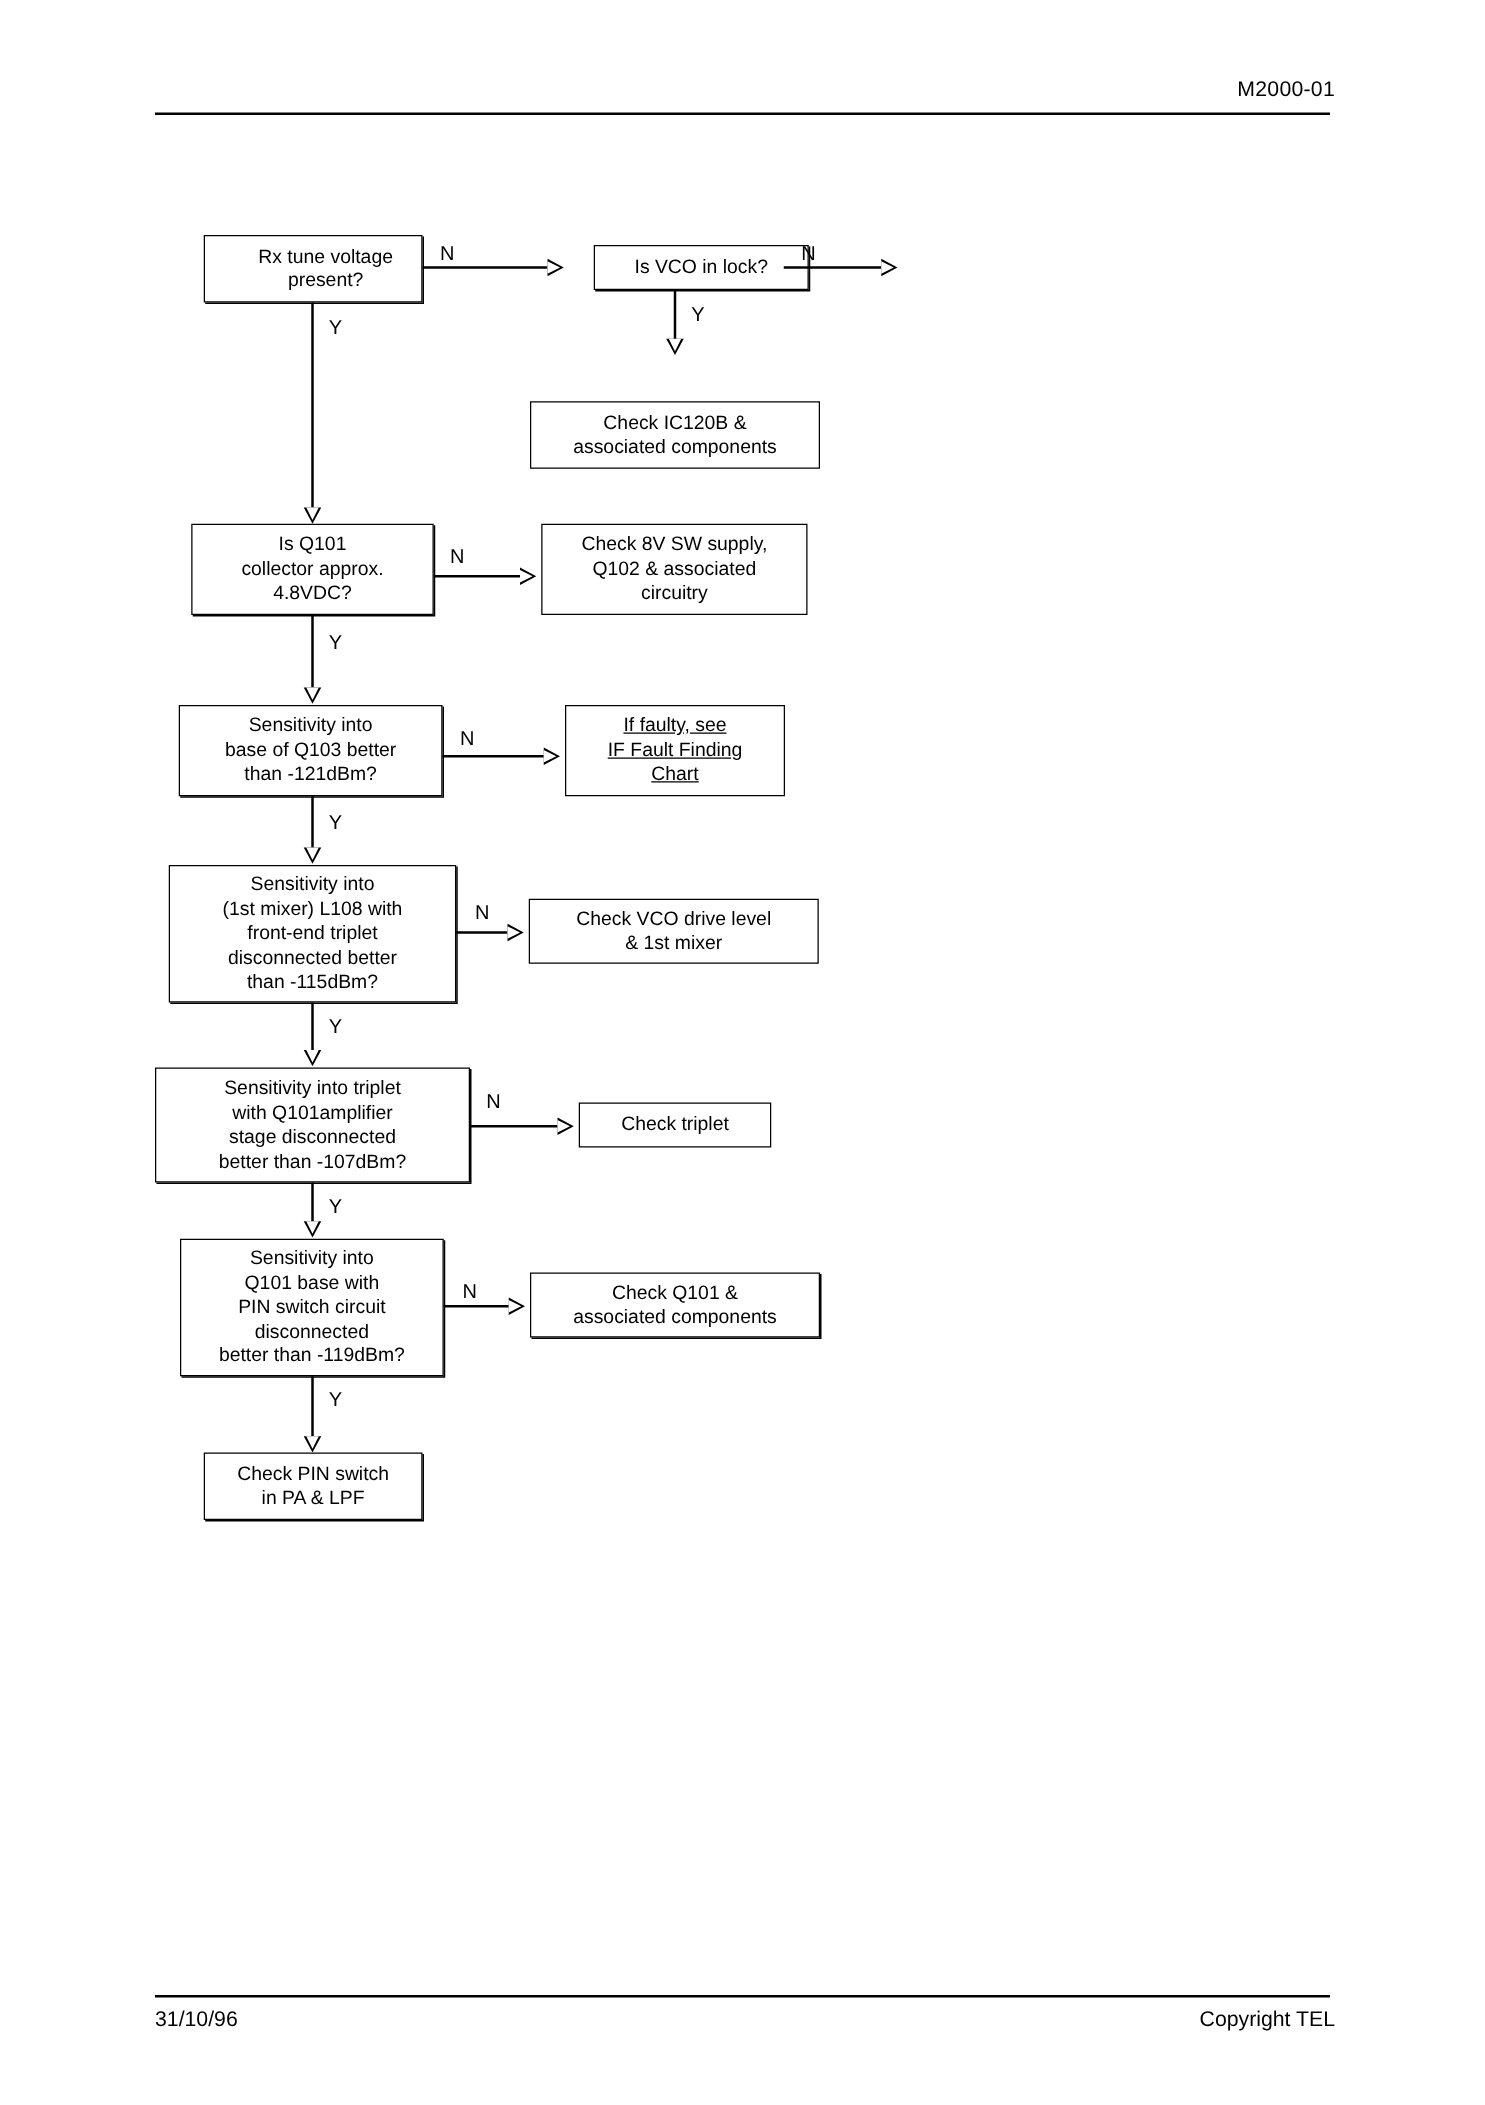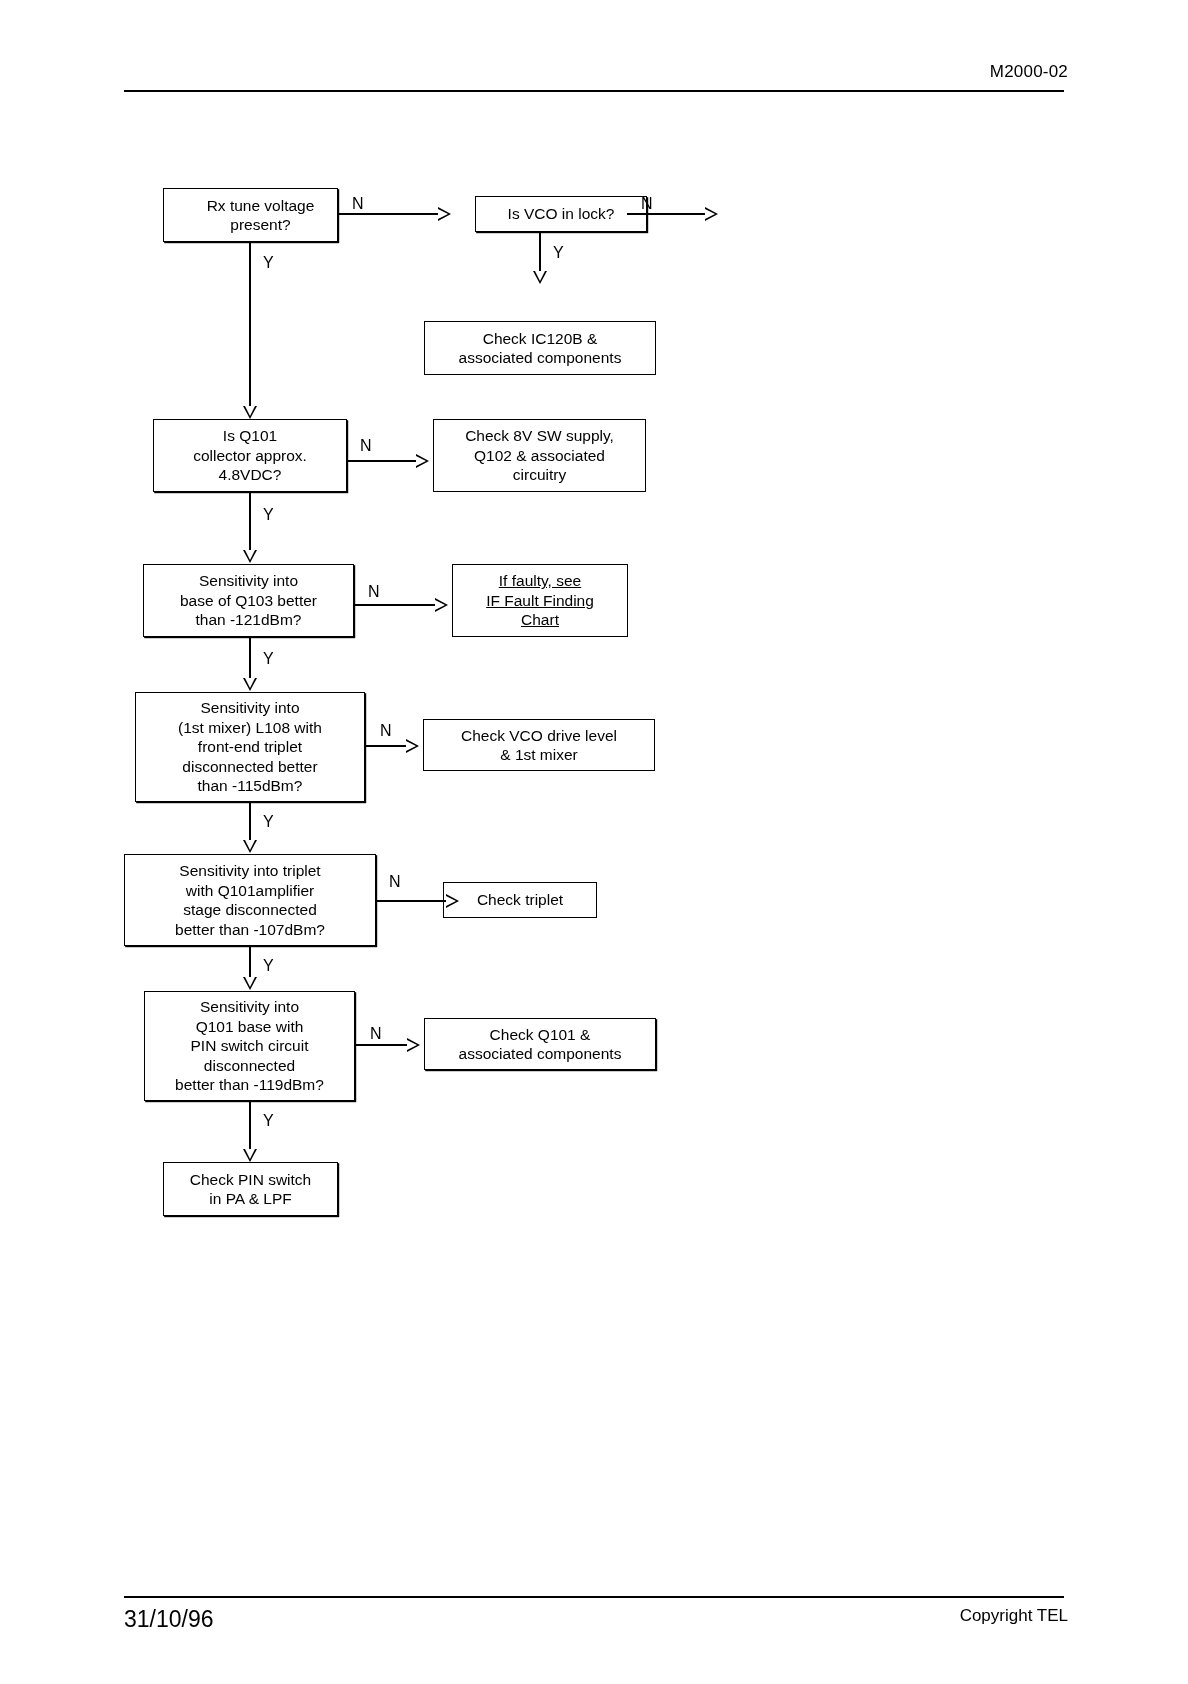--- a/index.html
+++ b/index.html
@@ -35,21 +35,21 @@
     height: 0;
     border-top: 2px solid #000;
   }
   #hdr-rule { top: 90px; }
   #ftr-rule { top: 1596px; }
 
   .ftr-left {
     position: absolute;
     left: 124px;
     top: 1606px;
-    font-size: 23px;
+    font-size: 17px;
     white-space: nowrap;
   }
   .ftr-right {
     position: absolute;
     right: 120px;
     top: 1606px;
     font-size: 17px;
     white-space: nowrap;
   }
 
@@ -120,21 +120,21 @@
     font-size: 16px;
     line-height: 16px;
     white-space: nowrap;
   }
 </style>
 </head>
 <body>
 
 <div id="page">
 
-  <div class="hdr-title">M2000-02</div>
+  <div class="hdr-title">M2000-01</div>
   <div class="rule" id="hdr-rule"></div>
 
   <div class="node shadow" style="left:163px; top:188px; width:175px; height:54px;padding-left:24px;">
     <span>Rx tune voltage
 present?</span>
   </div>
 
   <div class="node shadow" style="left:455px; top:196px; width:172px; height:36px;margin-left:20px;">
     <span>Is VCO in lock?</span>
   </div>
@@ -182,21 +182,21 @@
 &amp; 1st mixer</span>
   </div>
 
   <div class="node shadow" style="left:124px; top:854px; width:252px; height:92px;">
     <span>Sensitivity into triplet
 with Q101amplifier
 stage disconnected
 better than -107dBm?</span>
   </div>
 
-  <div class="node" style="left:443px; top:882px; width:154px; height:36px;">
+  <div class="node" style="left:463px; top:882px; width:154px; height:36px;">
     <span>Check triplet</span>
   </div>
 
   <div class="node shadow" style="left:144px; top:991px; width:211px; height:110px;">
     <span>Sensitivity into
 Q101 base with
 PIN switch circuit
 disconnected
 better than -119dBm?</span>
   </div>

